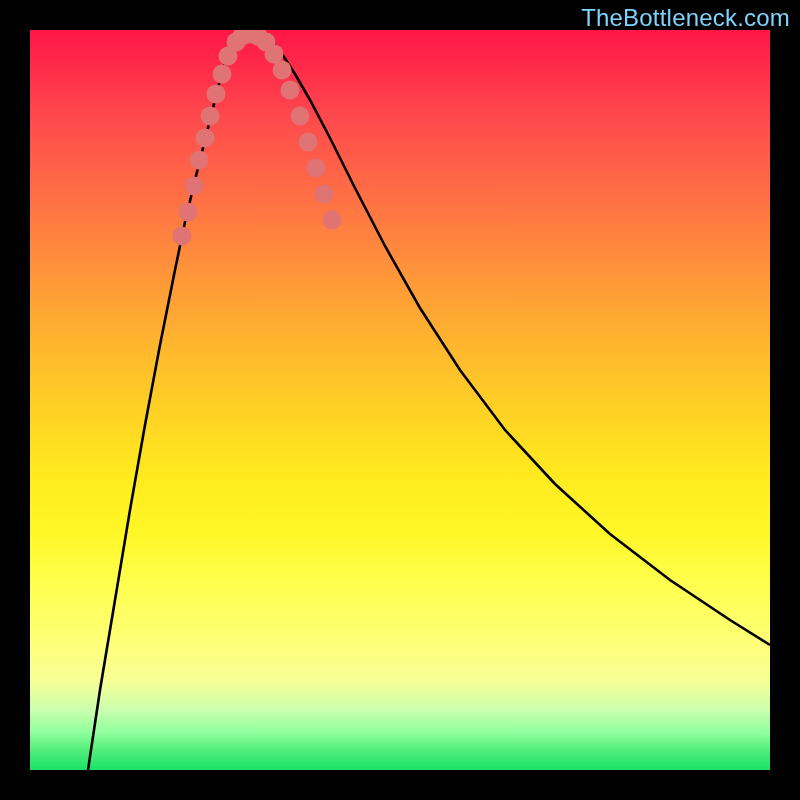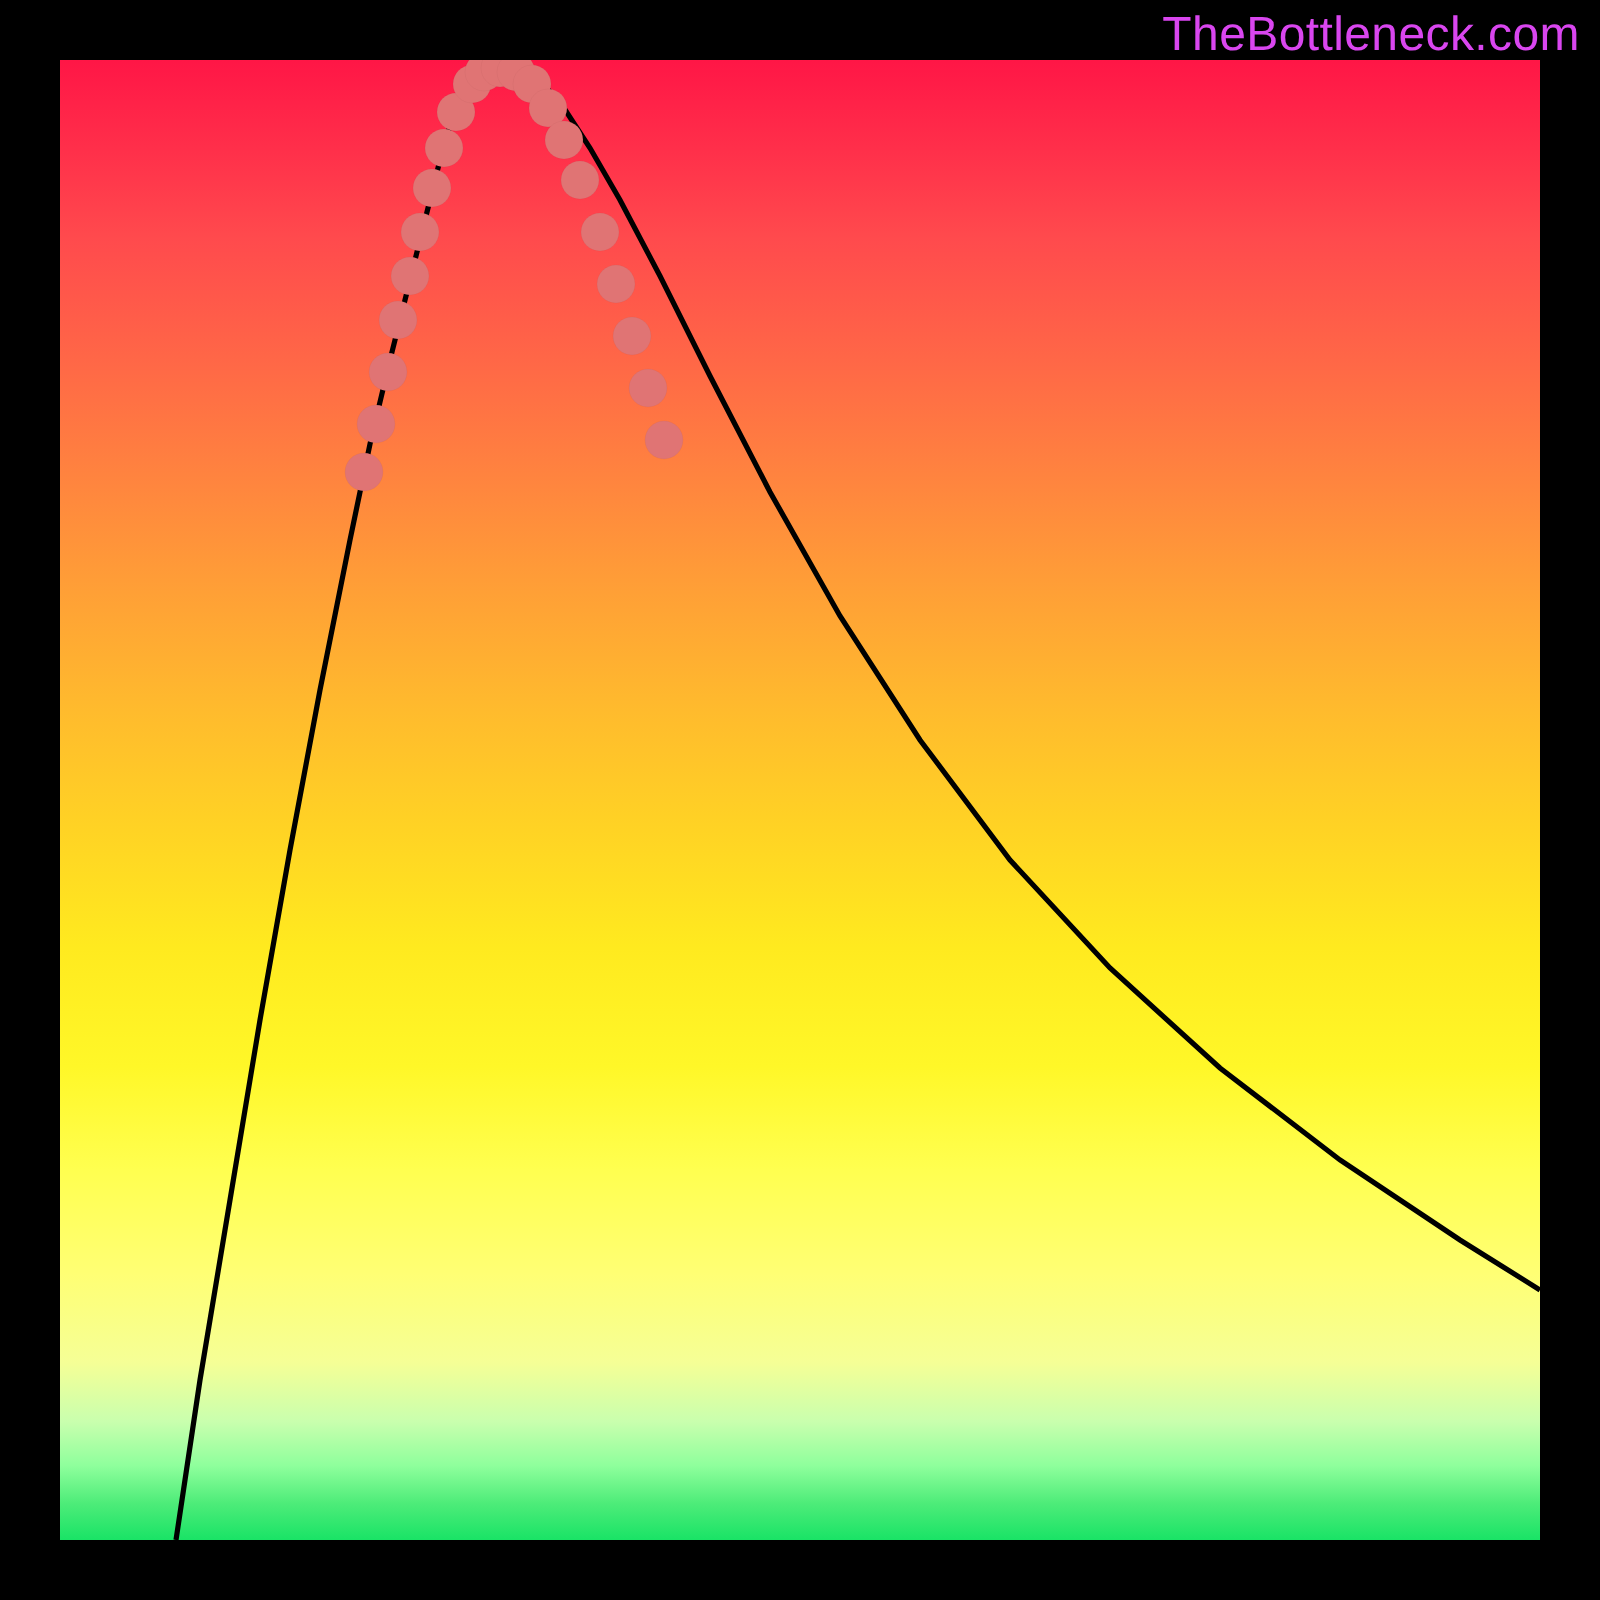--- a/index.html
+++ b/index.html
@@ -10,21 +10,21 @@
     height: 800px;
     background: #000;
   }
   .watermark {
     position: absolute;
     top: 4px;
     right: 10px;
     font-family: Arial, Helvetica, sans-serif;
     font-size: 24px;
     font-weight: 500;
-    color: #d946ef;
+    color: #7dd3fc;
     letter-spacing: 0.2px;
     z-index: 10;
   }
   .plot-area {
     position: absolute;
     left: 30px;
     top: 30px;
     width: 740px;
     height: 740px;
     overflow: hidden;

